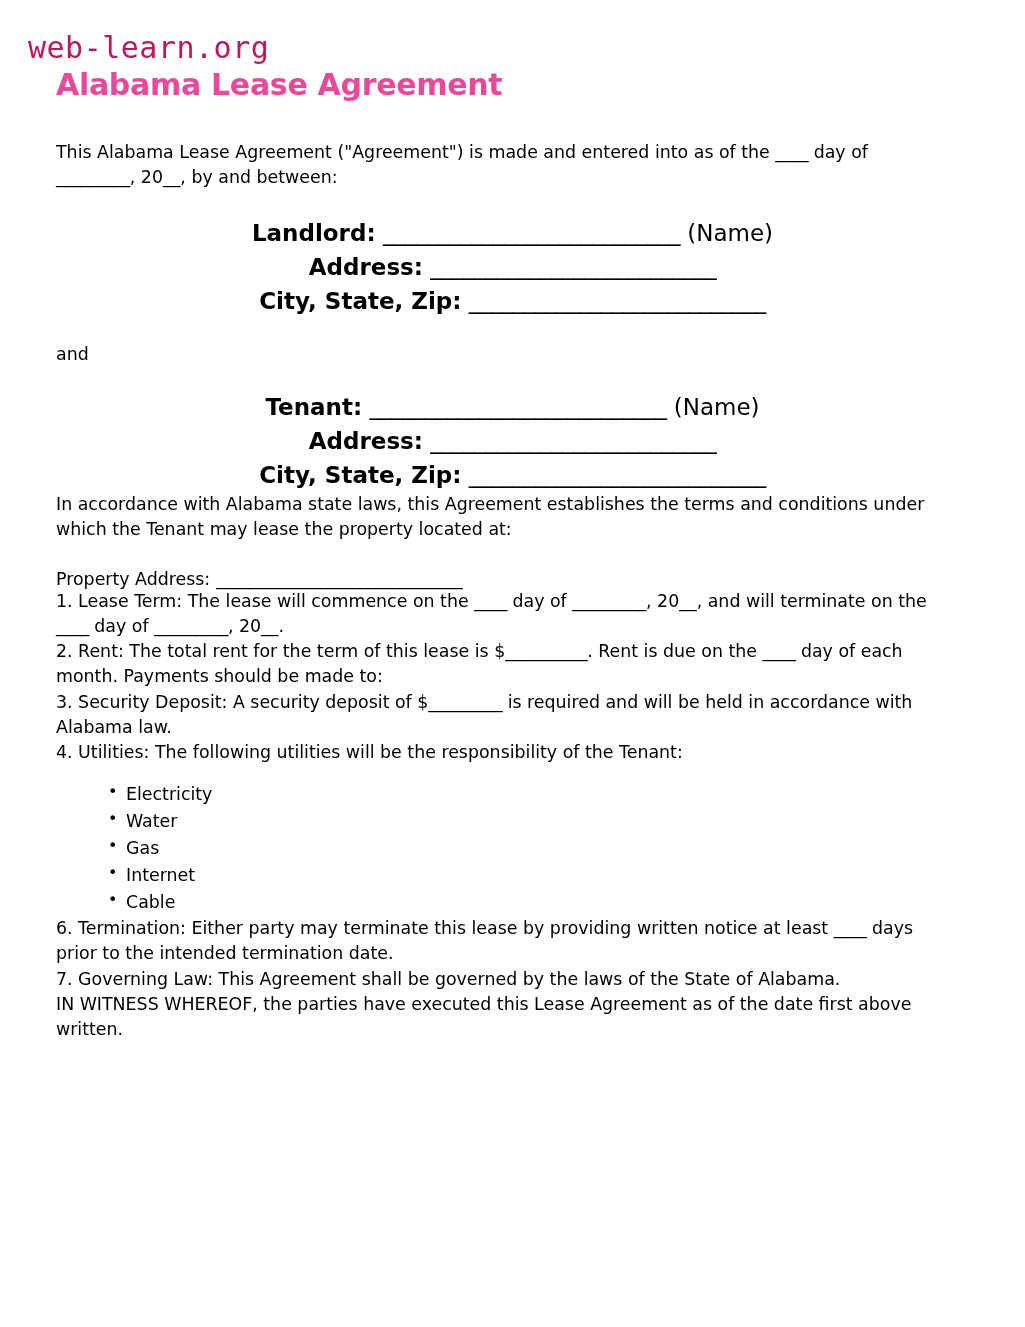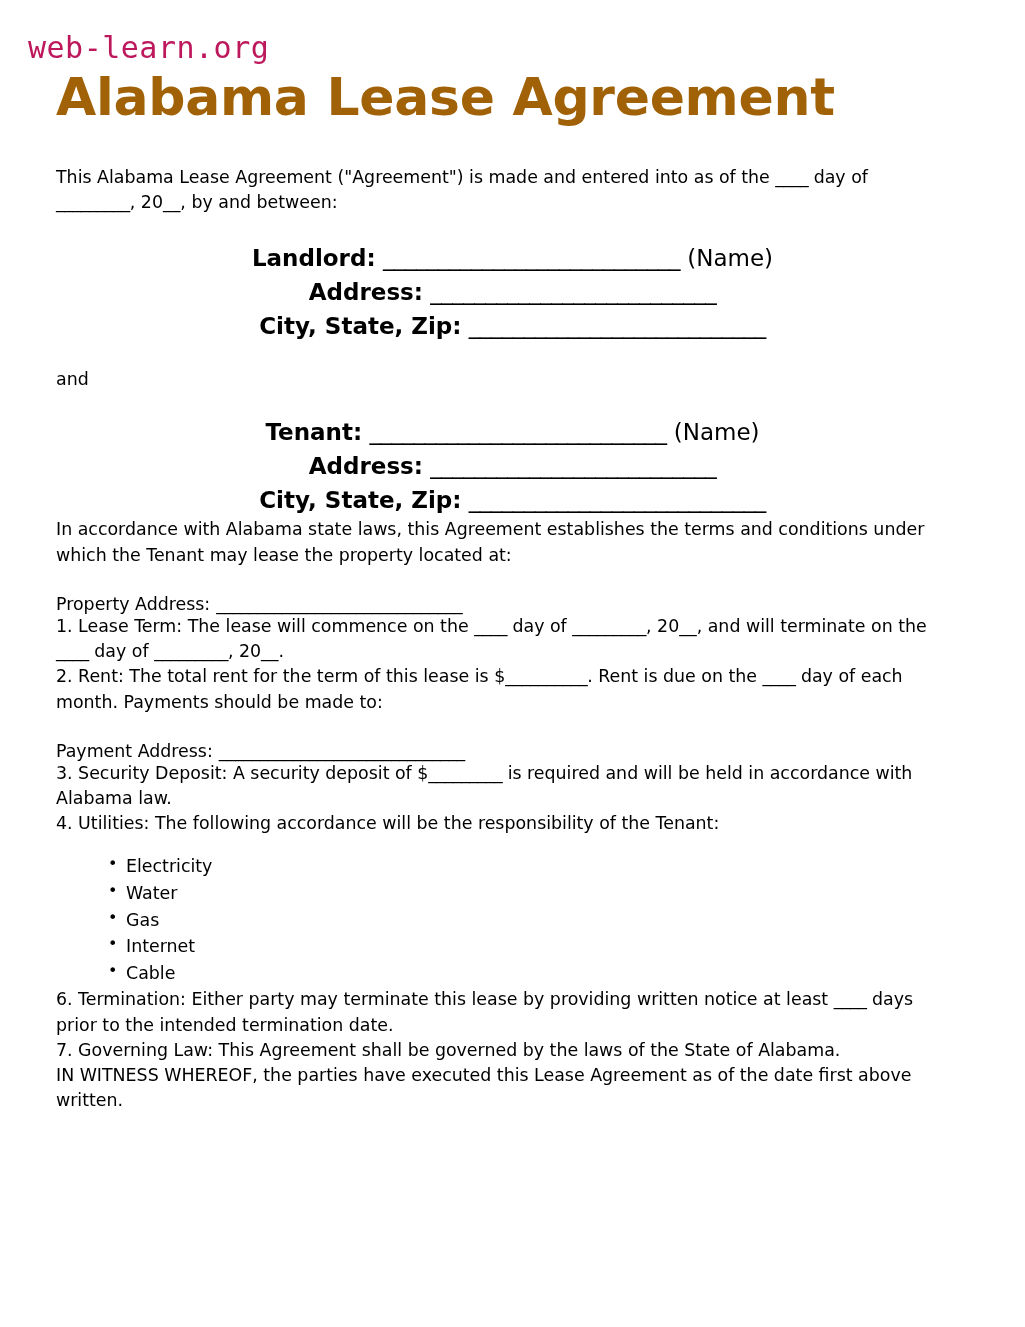--- a/index.html
+++ b/index.html
@@ -30,23 +30,23 @@
     font-size: 30px;
     color: #be185d;
     letter-spacing: 0.5px;
     margin: 0;
     padding: 30px 0 0 28px;
     line-height: 1.2;
     font-weight: 400;
   }
   .doc-title {
     font-family: "DejaVu Sans", "Liberation Sans", sans-serif;
-    font-size: 52px;
+    font-size: 30px;
     font-weight: bold;
-    color: #a16207;
+    color: #ec4899;
     margin: 0;
     padding: 2px 12px 0 56px;
     line-height: 1.15;
     letter-spacing: -0.3px;
   }
 
   
   .content {
     padding: 0 56px 60px 56px;
     box-sizing: border-box;
@@ -148,25 +148,24 @@
     </div>
 
     <p class="para">In accordance with Alabama state laws, this Agreement establishes the terms and conditions under which the Tenant may lease the property located at:</p>
 
     <div class="addr-line"><span class="lbl">Property Address:</span> <span class="blank">______________________________</span></div>
 
     <p class="para"><span class="lbl">1. Lease Term:</span><span> The lease will commence on the </span><span class="blank">____</span><span> day of </span><span class="blank">_________</span><span>, </span><span>20__</span><span>, and will terminate on the </span><span class="blank">____</span><span> day of </span><span class="blank">_________</span><span>, </span><span>20__</span><span>.</span></p>
 
     <p class="para"><span class="lbl">2. Rent:</span><span> The total rent for the term of this lease is $</span><span class="blank">__________</span><span>. Rent is due on the </span><span class="blank">____</span><span> day of each month. Payments should be made to:</span></p>
 
-    <div class="addr-line"><span class="lbl">Payment Address:</span> <span class="blank">______________________________</span></div>
 
     <p class="para"><span class="lbl">3. Security Deposit:</span><span> A security deposit of $</span><span class="blank">_________</span><span> is required and will be held in accordance with Alabama law.</span></p>
 
-    <p class="para"><span class="lbl">4. Utilities:</span><span> The following accordance will be the responsibility of the Tenant:</span></p>
+    <p class="para"><span class="lbl">4. Utilities:</span><span> The following utilities will be the responsibility of the Tenant:</span></p>
     <ul class="utilities">
       <li>Electricity</li>
       <li>Water</li>
       <li>Gas</li>
       <li>Internet</li>
       <li>Cable</li>
     </ul>
 
 
     <p class="para"><span class="lbl">6. Termination:</span><span> Either party may terminate this lease by providing written notice at least </span><span class="blank">____</span><span> days prior to the intended termination date.</span></p>

